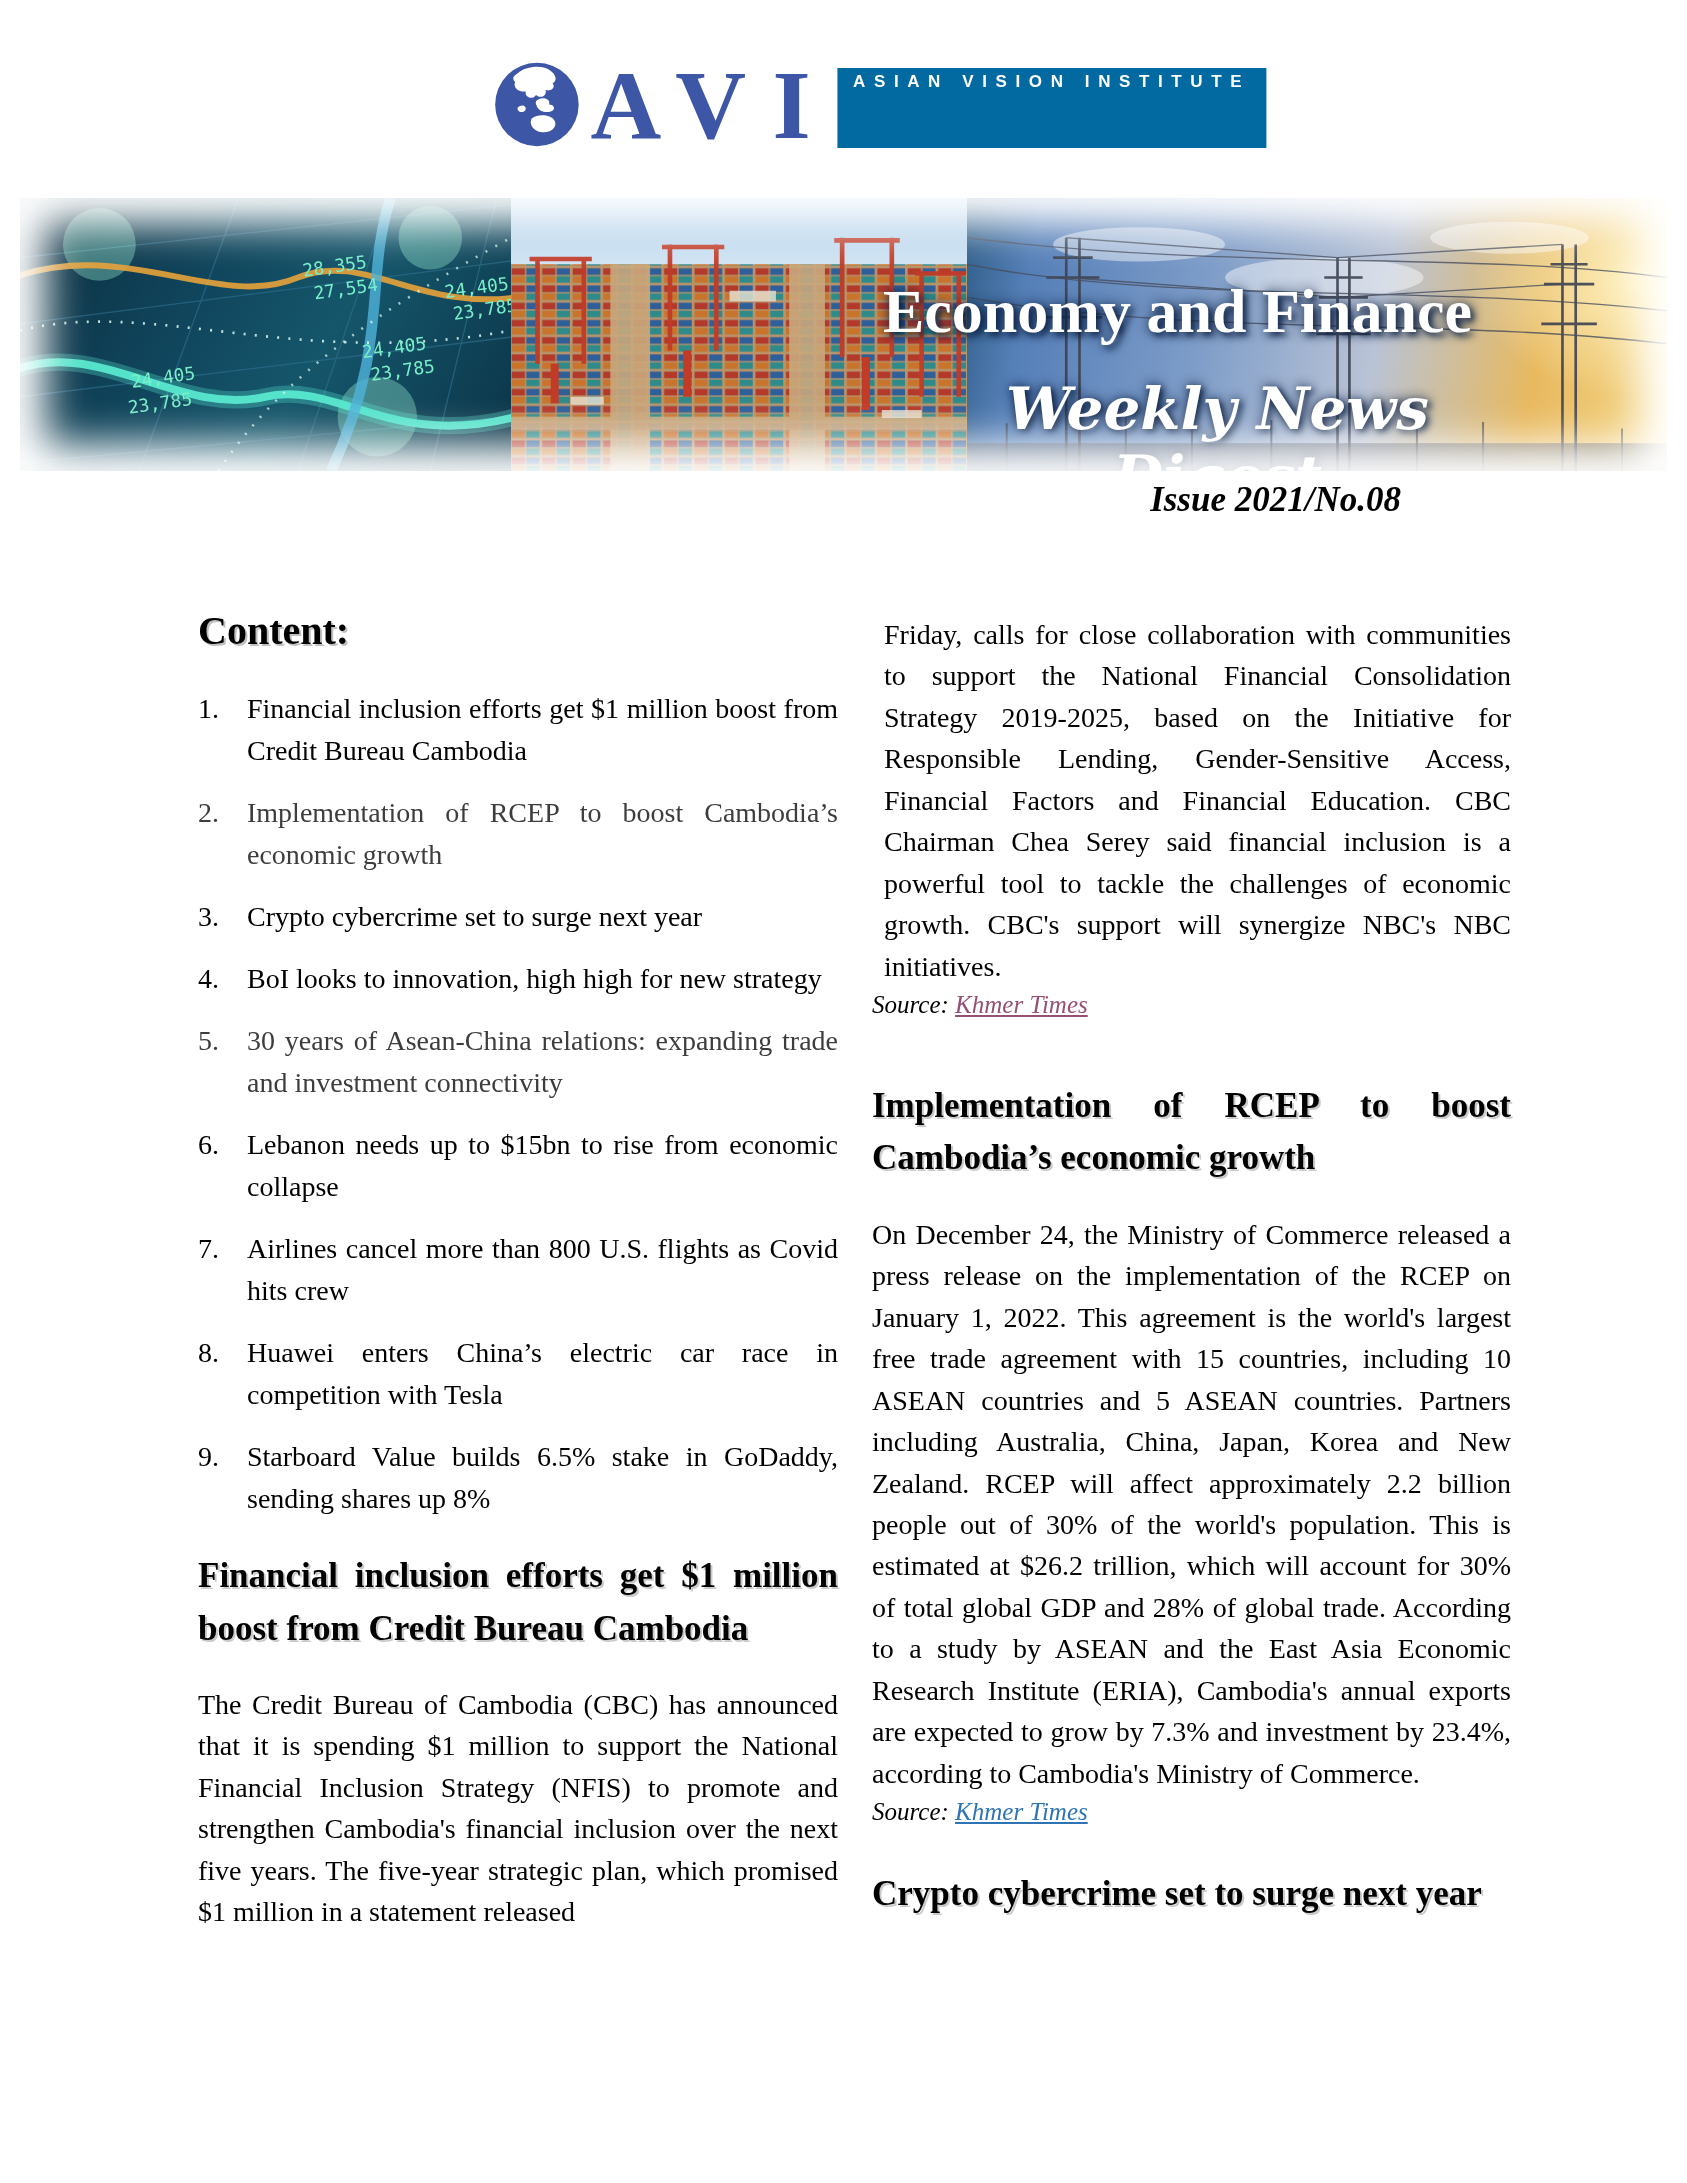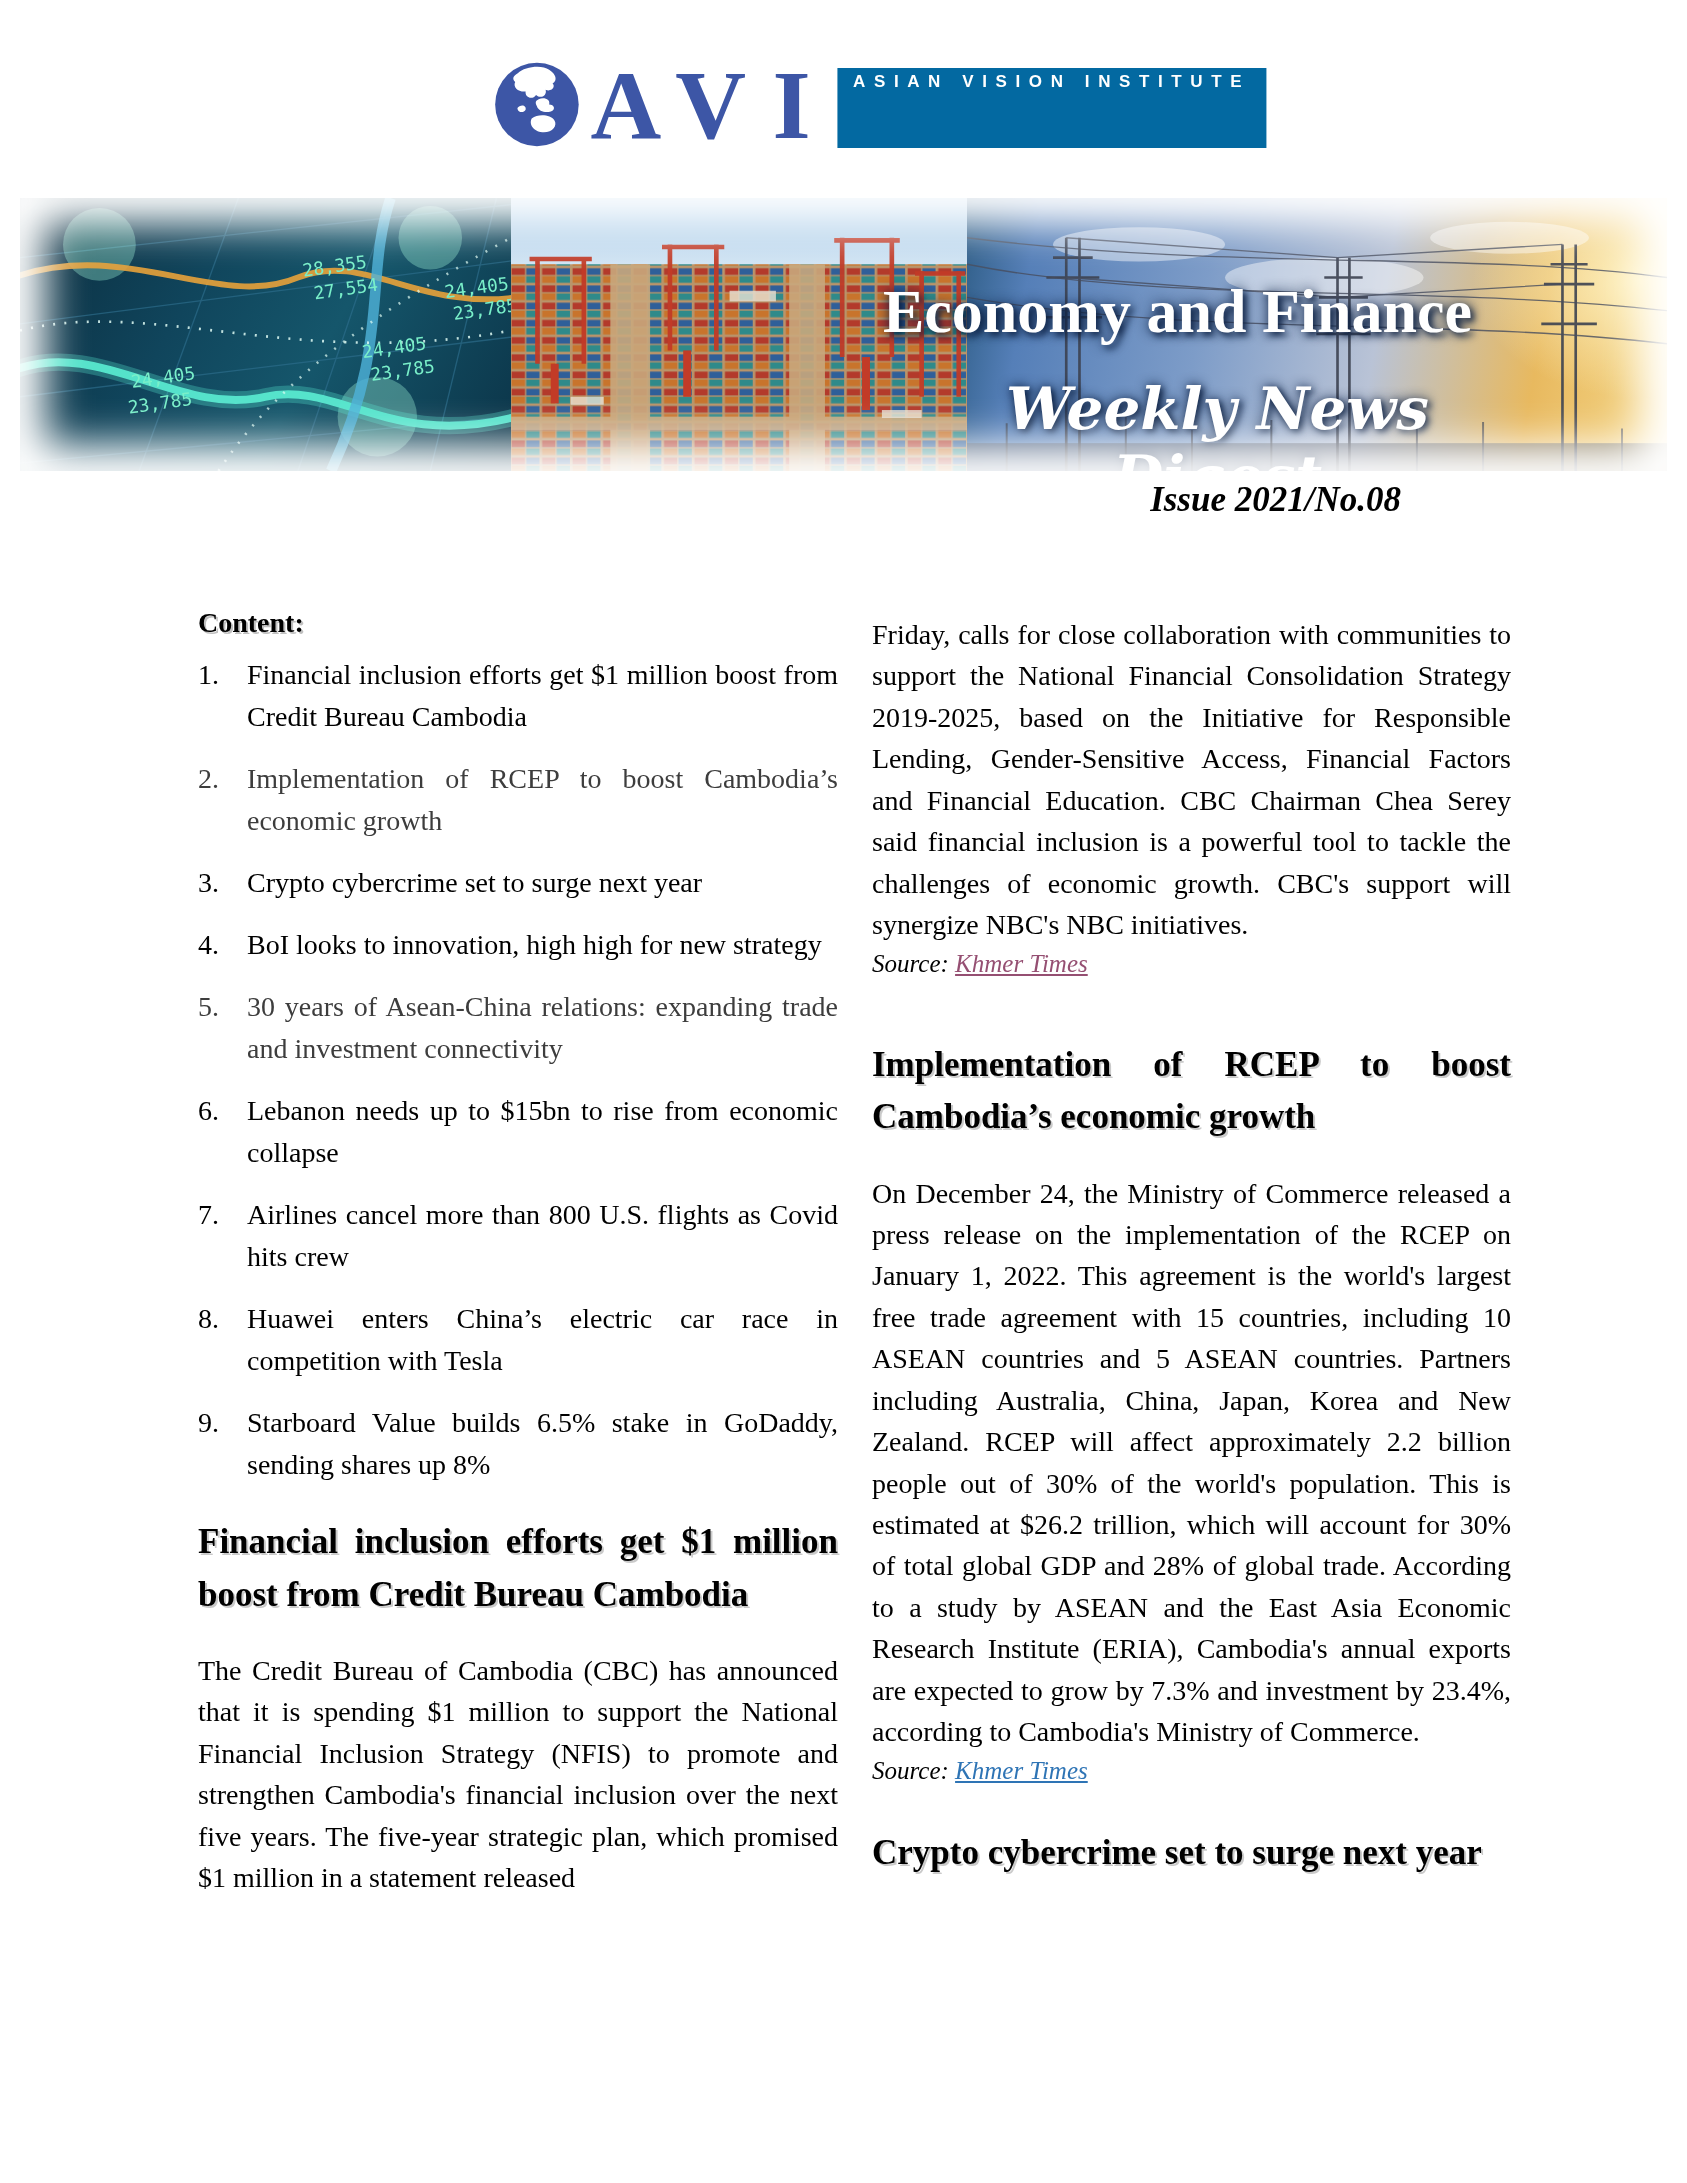--- a/index.html
+++ b/index.html
@@ -41,33 +41,33 @@
 
   
   .issue{position:absolute;top:480px;right:286px;font-weight:bold;font-style:italic;
      font-size:35px;font-family:"Liberation Serif",serif;}
 
   
   .col{position:absolute;top:607px;}
   .col-left{left:198px;width:640px;}
   .col-right{left:872px;width:639px;top:614px;}
 
-  .content-heading{font-size:28px;font-weight:bold;margin:0 0 15px 0;
+  .content-heading{font-size:40px;font-weight:bold;margin:0 0 34px 0;
      text-shadow:2px 2px 0 rgba(140,140,140,.55);}
 
   .toc-item{display:flex;margin-bottom:20px;font-size:28px;line-height:1.5;}
   .toc-num{flex:0 0 49px;}
   .toc-text{flex:1;text-align:justify;}
   .toc-item.muted{color:#3d3d3d;}
 
   .article-title{font-size:35px;font-weight:bold;line-height:1.5;margin:28px 0 0 0;
      text-align:justify;text-shadow:2px 2px 0 rgba(150,150,150,.5);}
   .article-title.first{margin-top:30px;}
   .body-para{font-size:28px;line-height:1.48;text-align:justify;margin:29px 0 0 0;}
-  .body-para.flush{margin-top:0;}
+  .body-para.flush{margin-top:0;margin-left:12px;}
   .source-line{font-size:25px;font-style:italic;margin:4px 0 0 0;}
   .source-link{text-decoration:underline;}
   .source-link.visited{color:#954F72;text-decoration-color:#954F72;}
   .source-link.fresh{color:#2E74B5;text-decoration-color:#2E74B5;}
   .mt-gap{margin-top:61px;}
   .mt-gap-sm{margin-top:42px;}
 </style>
 </head>
 <body>
 

